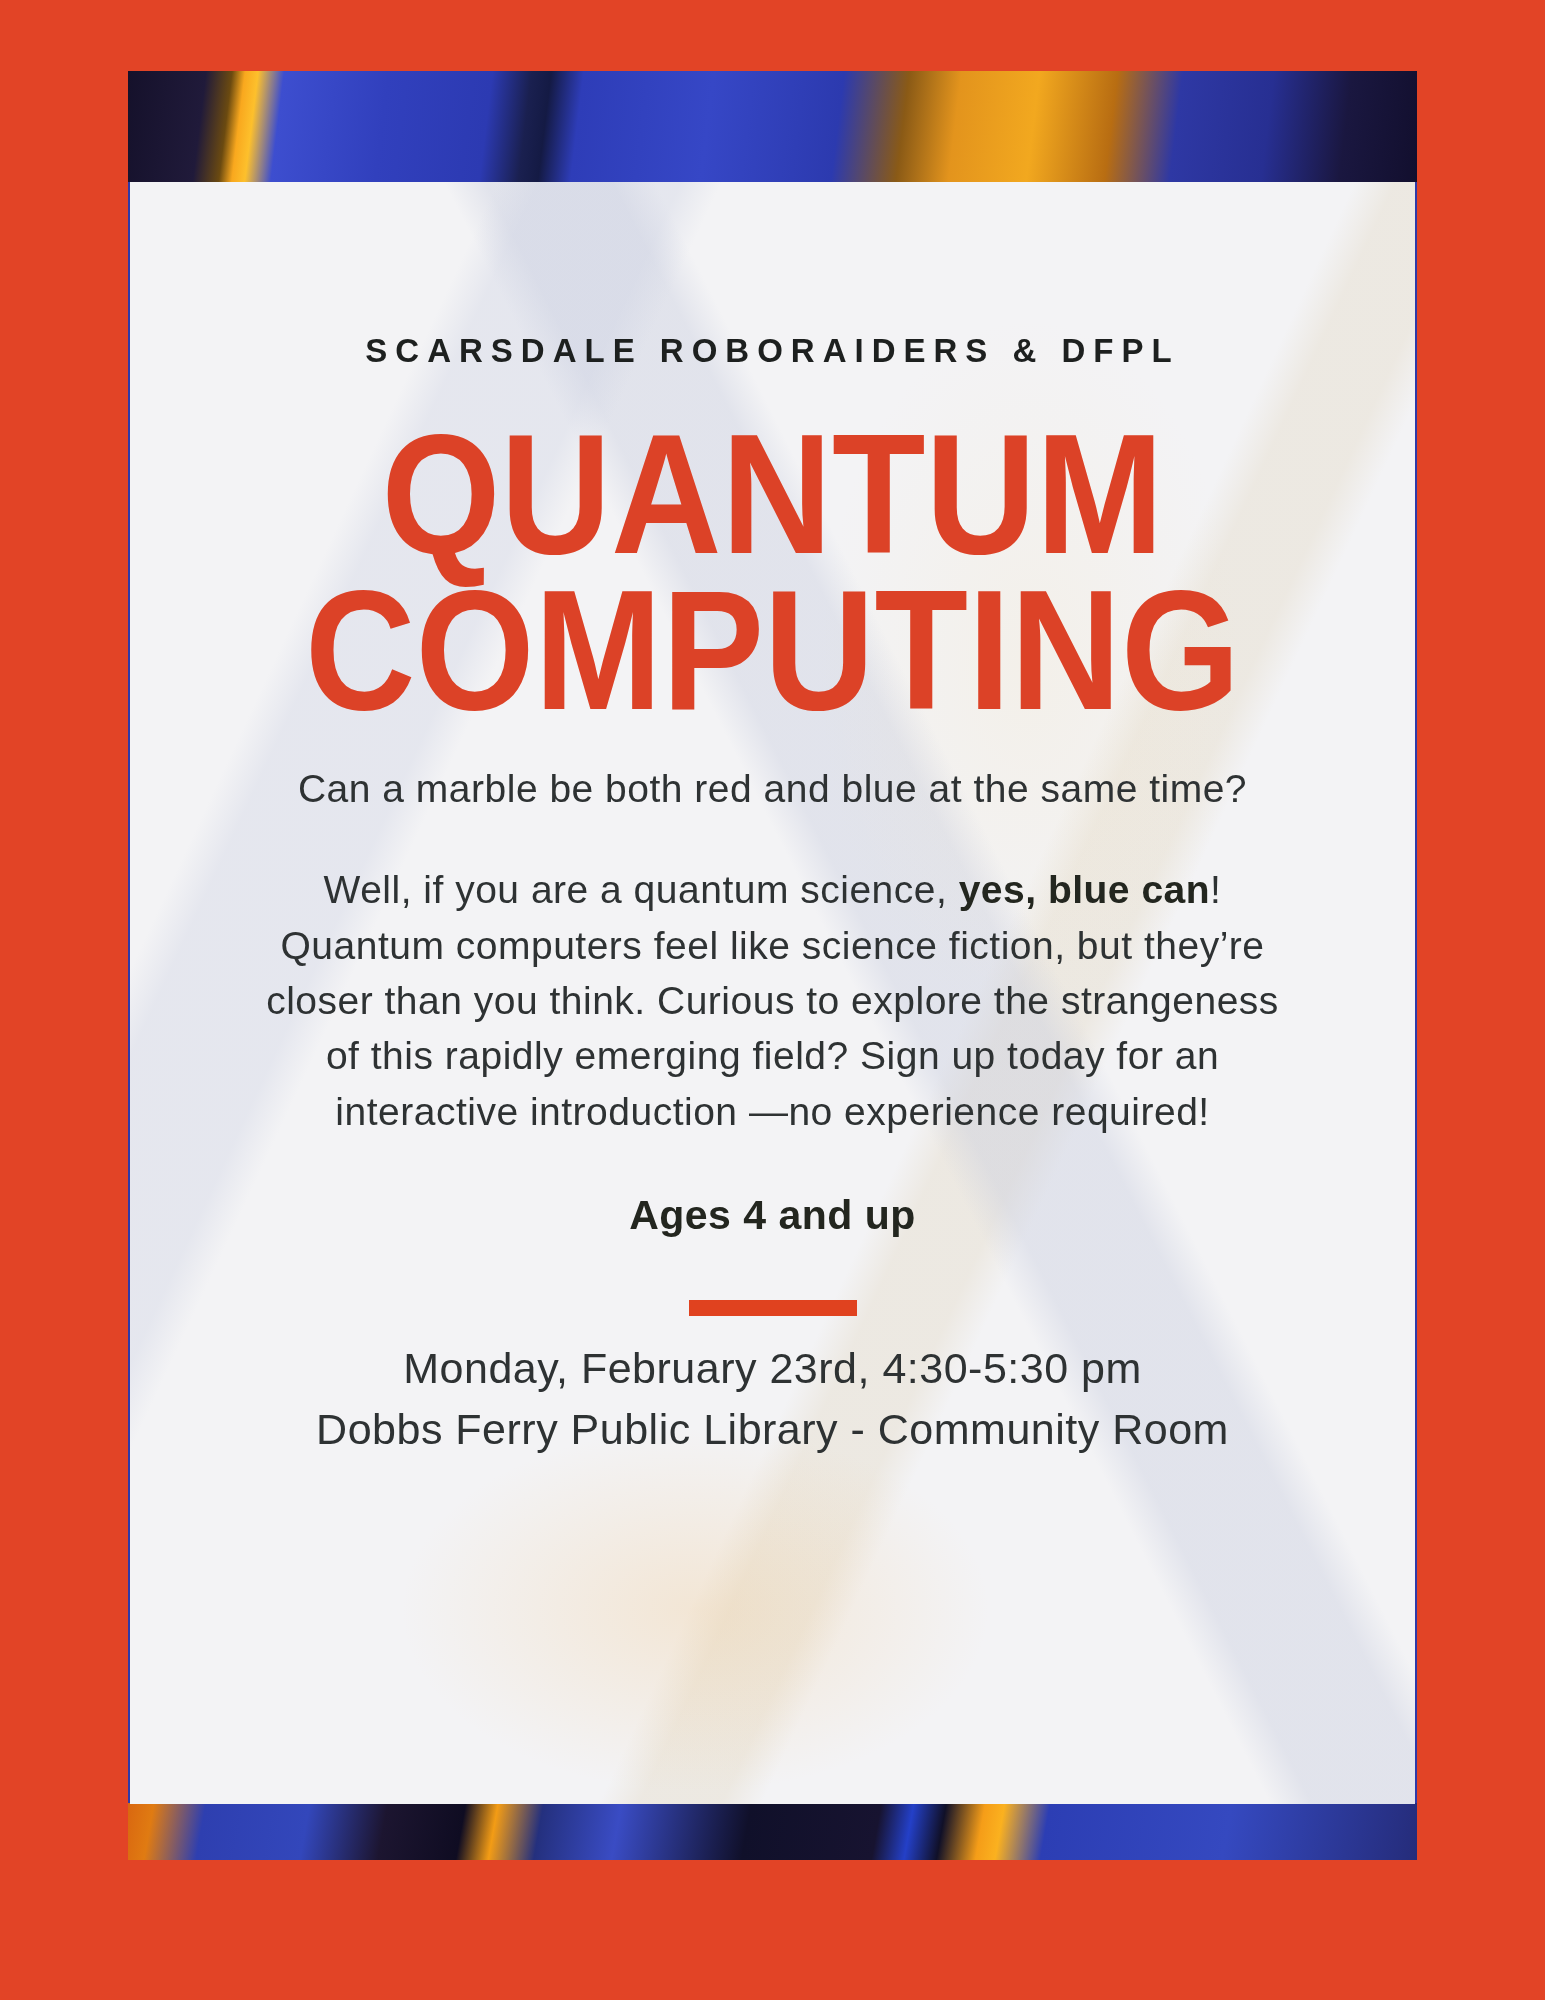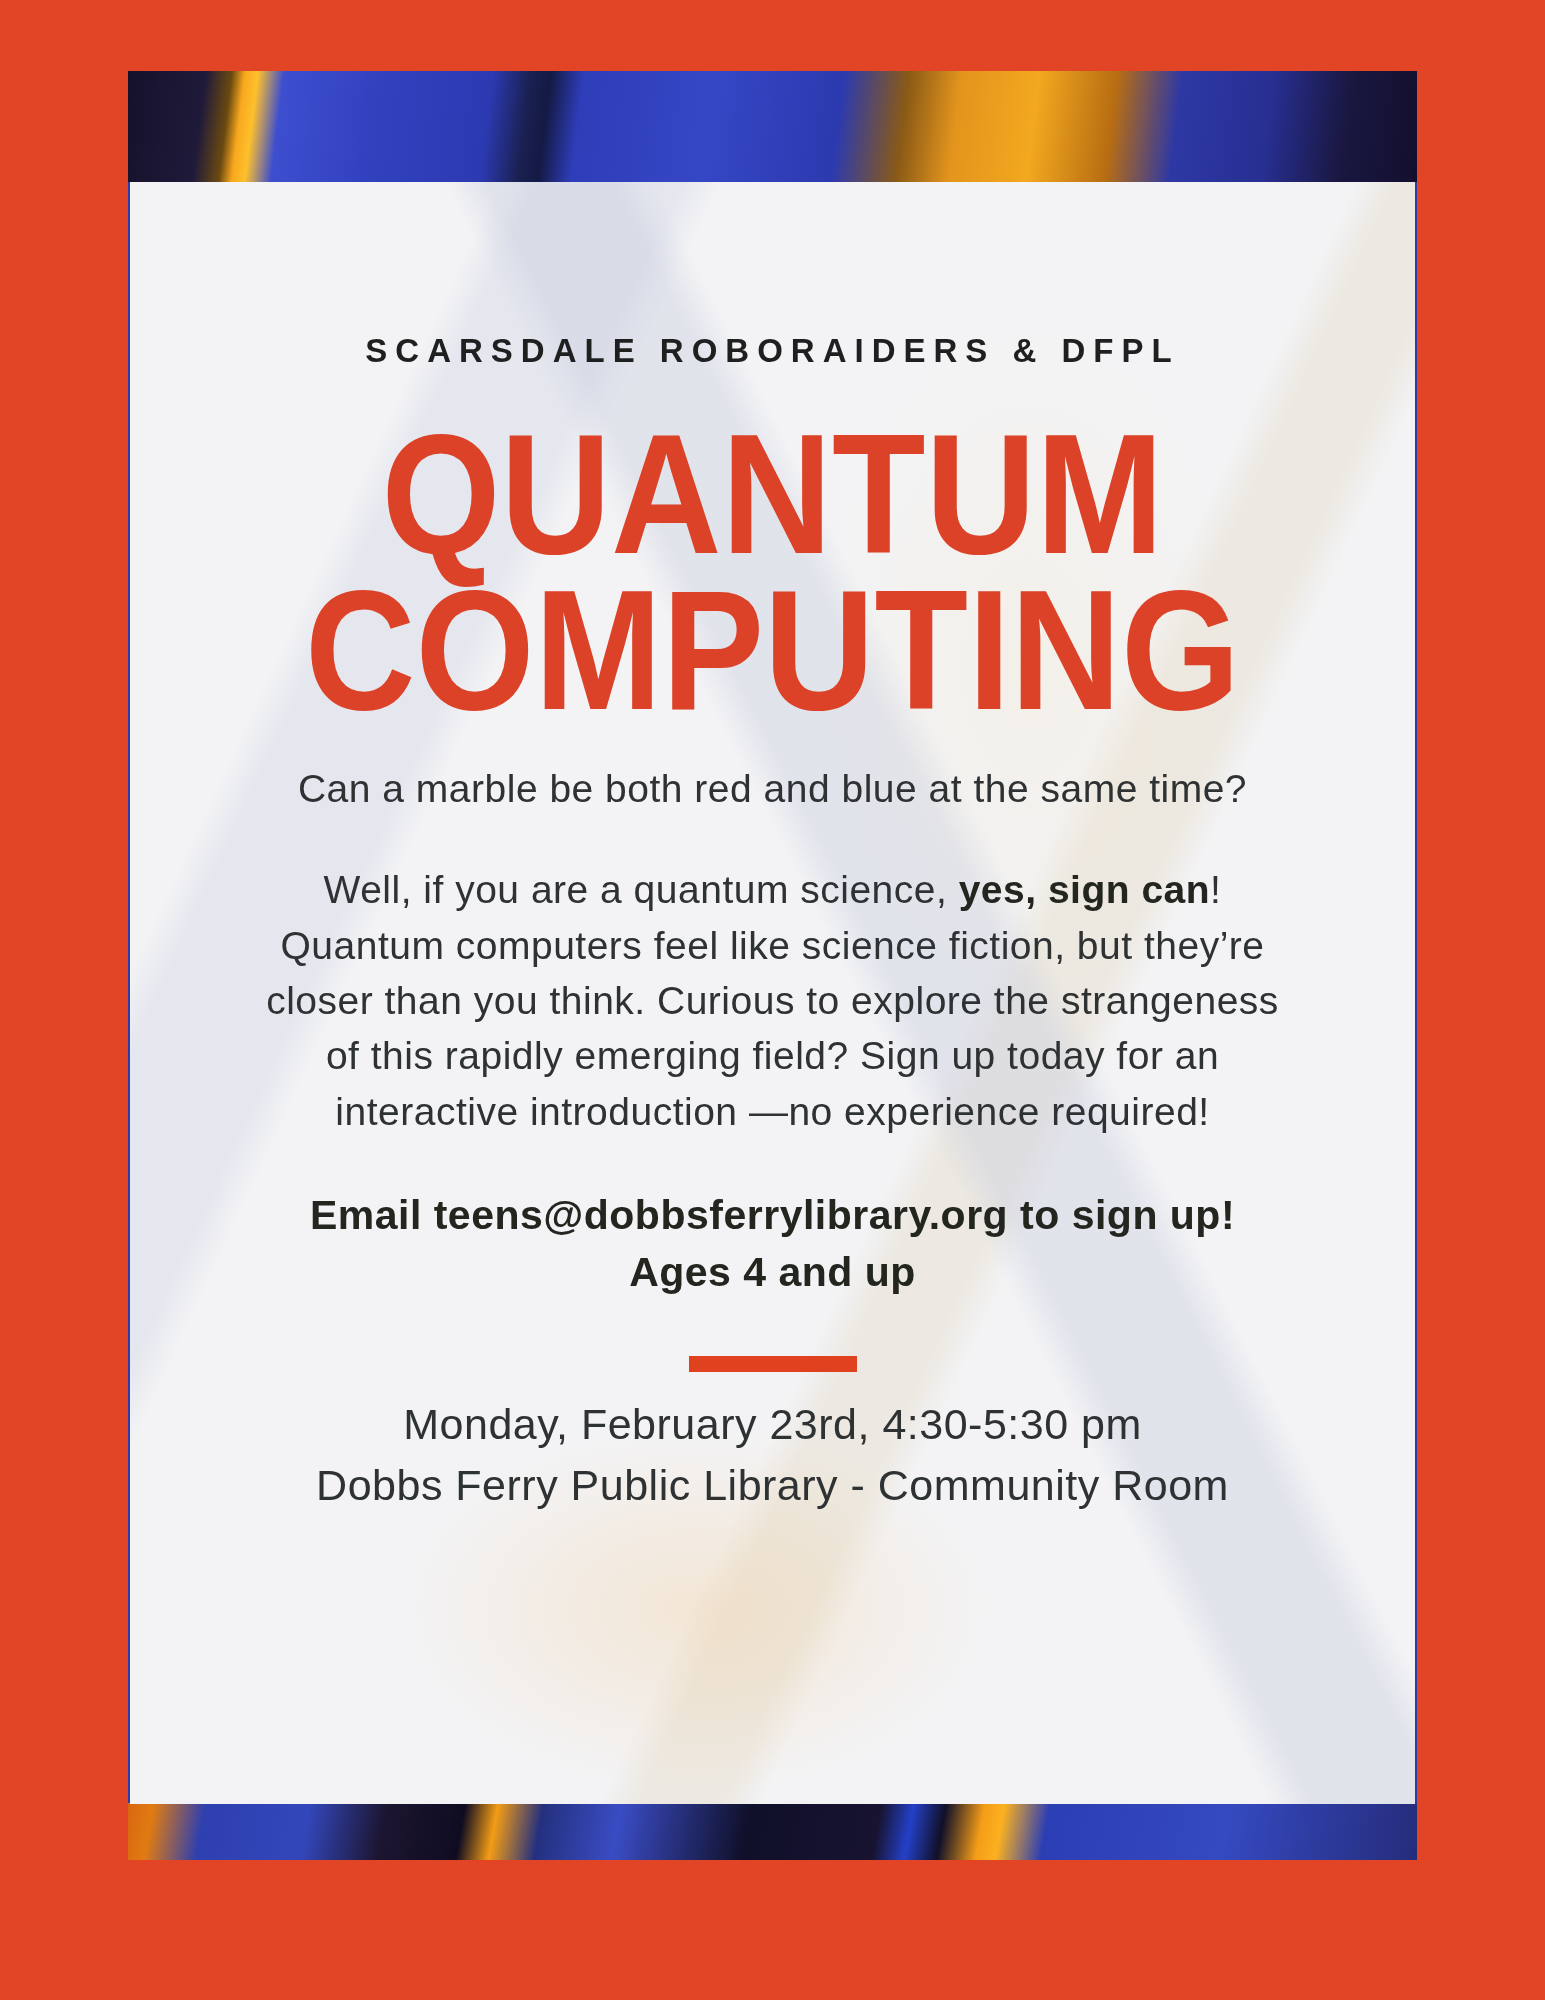--- a/index.html
+++ b/index.html
@@ -133,24 +133,23 @@
     <div class="kicker">SCARSDALE ROBORAIDERS &amp; DFPL</div>
 
     <div class="title">
       <div>QUANTUM</div>
       <div>COMPUTING</div>
     </div>
 
     <div class="body-text p1">Can a marble be both red and blue at the same time?</div>
 
 
-    <div class="body-text p3"><span>Well, if you are a quantum science, </span><b>yes, sign can</b><span>! Quantum computers feel like science fiction, but they’re closer than you think. Curious to explore the strangeness of this rapidly emerging field? Sign up today for an interactive introduction —no experience required!</span></div>
+    <div class="body-text p3"><span>Well, if you are a quantum science, </span><b>yes, blue can</b><span>! Quantum computers feel like science fiction, but they’re closer than you think. Curious to explore the strangeness of this rapidly emerging field? Sign up today for an interactive introduction —no experience required!</span></div>
 
     <div class="signup">
-      <div>Email teens@dobbsferrylibrary.org to sign up!</div>
       <div>Ages 4 and up</div>
     </div>
 
     <div class="divider"></div>
 
     <div class="when">
       <div>Monday, February 23rd, 4:30-5:30 pm</div>
       <div>Dobbs Ferry Public Library - Community Room</div>
     </div>
 

